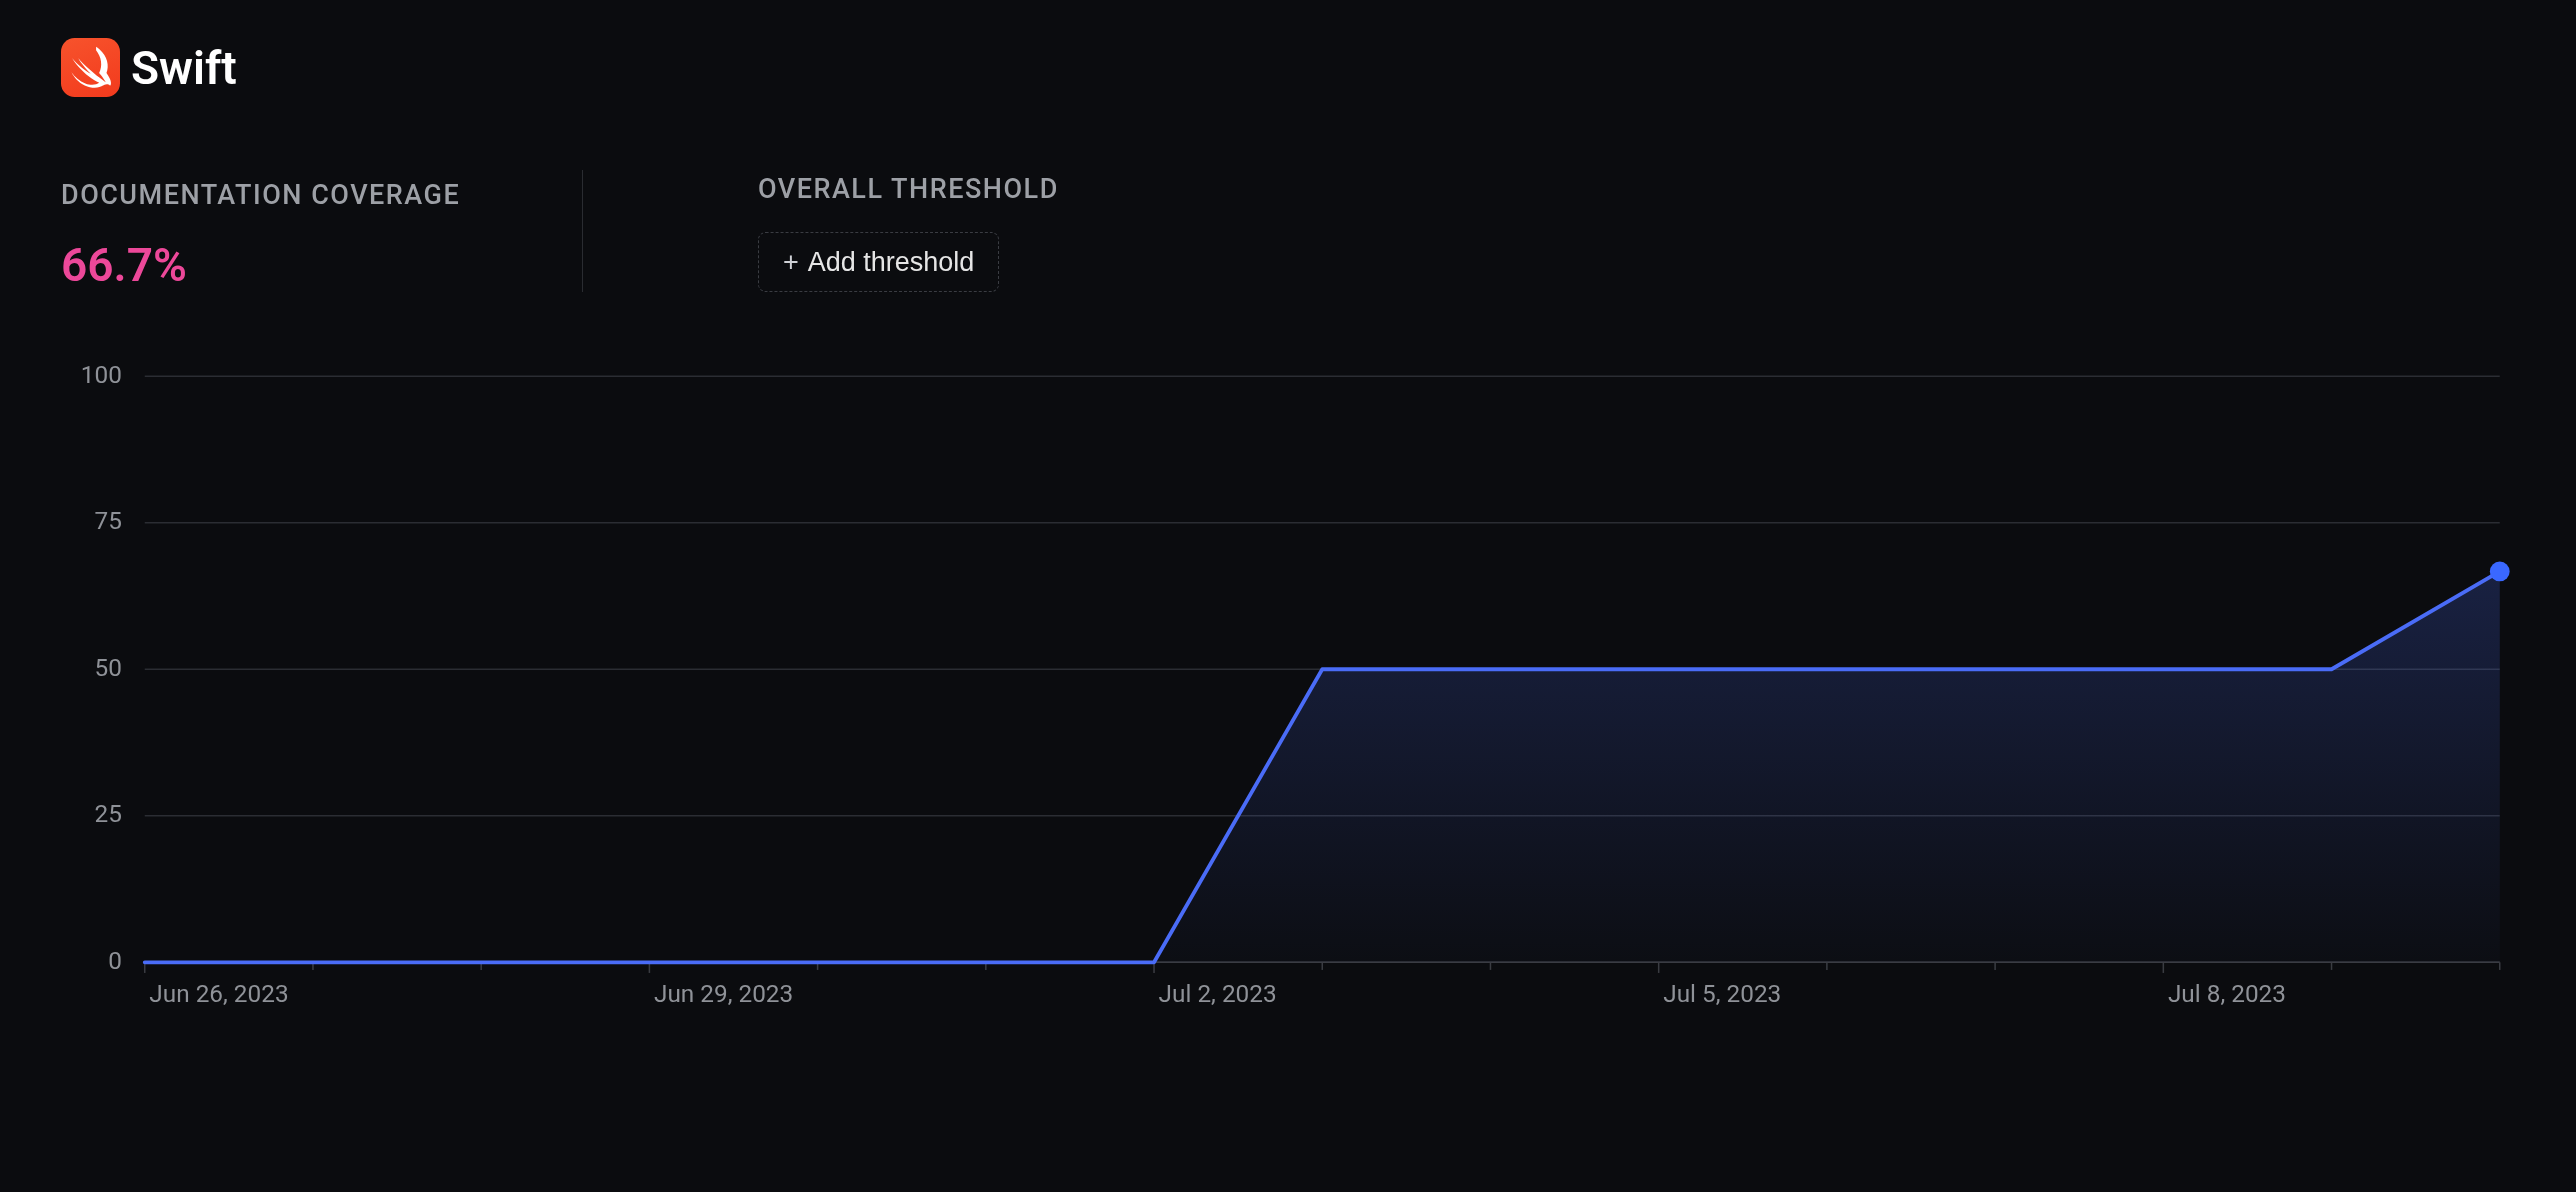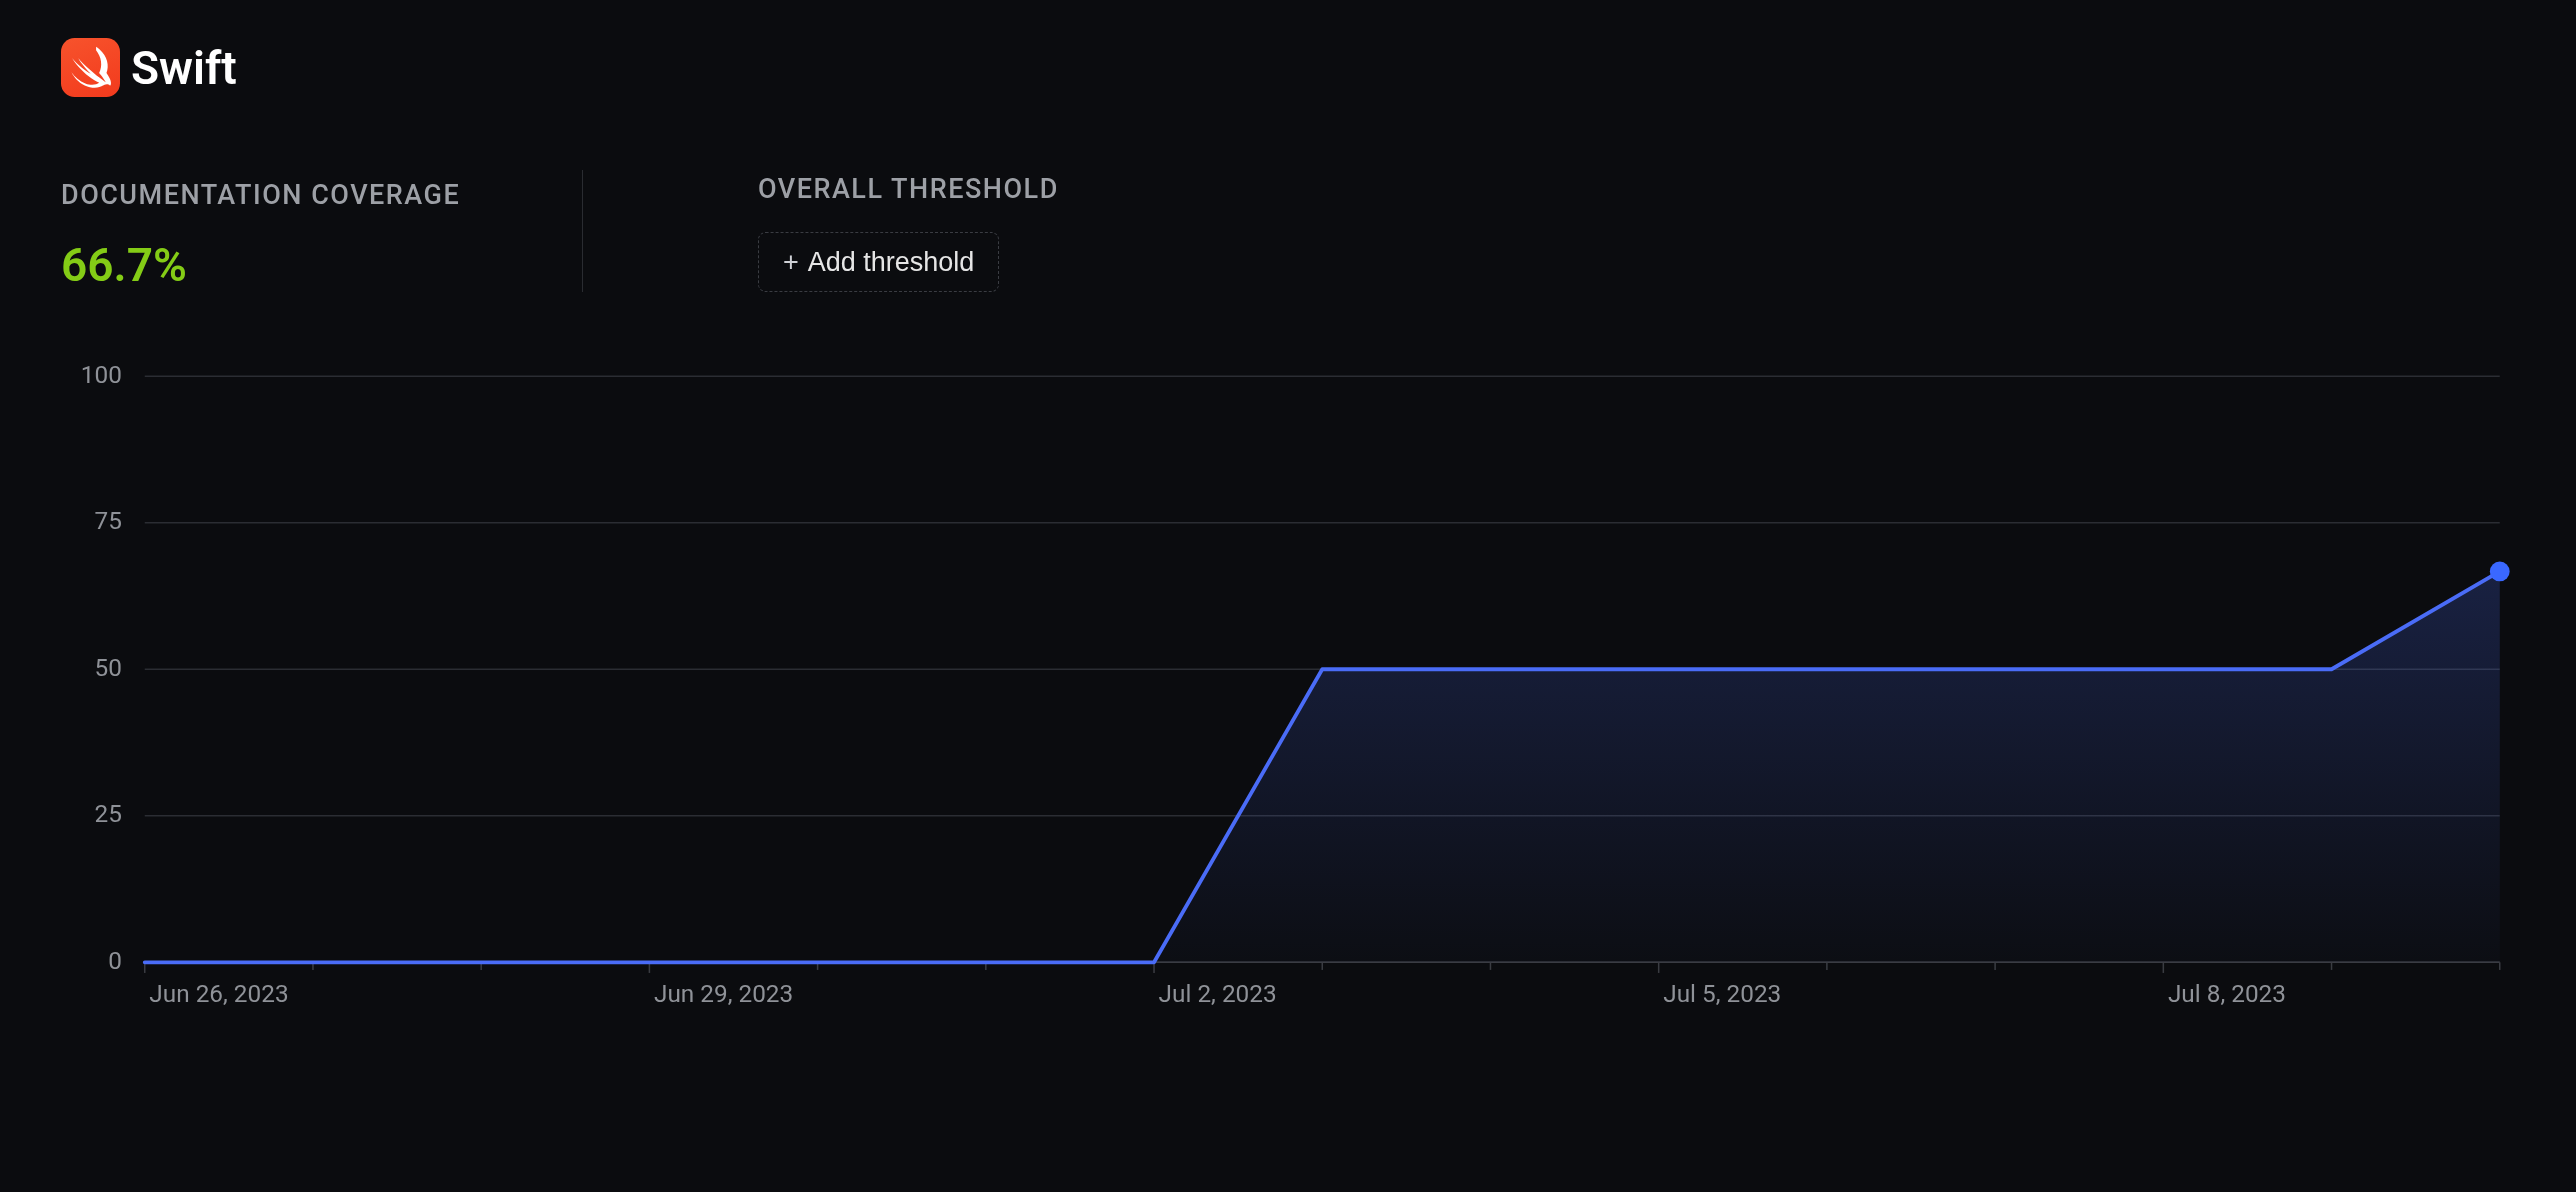--- a/index.html
+++ b/index.html
@@ -67,21 +67,21 @@
   }
   .stat-label {
     font-size: 27px;
     font-weight: 500;
     letter-spacing: 1.5px;
     color: #9da0a6;
   }
   .stat-value {
     font-size: 46px;
     font-weight: 600;
-    color: #84cc16;
+    color: #ec4899;
   }
   .add-threshold-btn {
     display: inline-flex;
     align-items: center;
     gap: 9px;
     border: 0.8px dashed #3a3c42;
     background: transparent;
     color: #e6e6e6;
     font-size: 27px;
     font-weight: 400;

